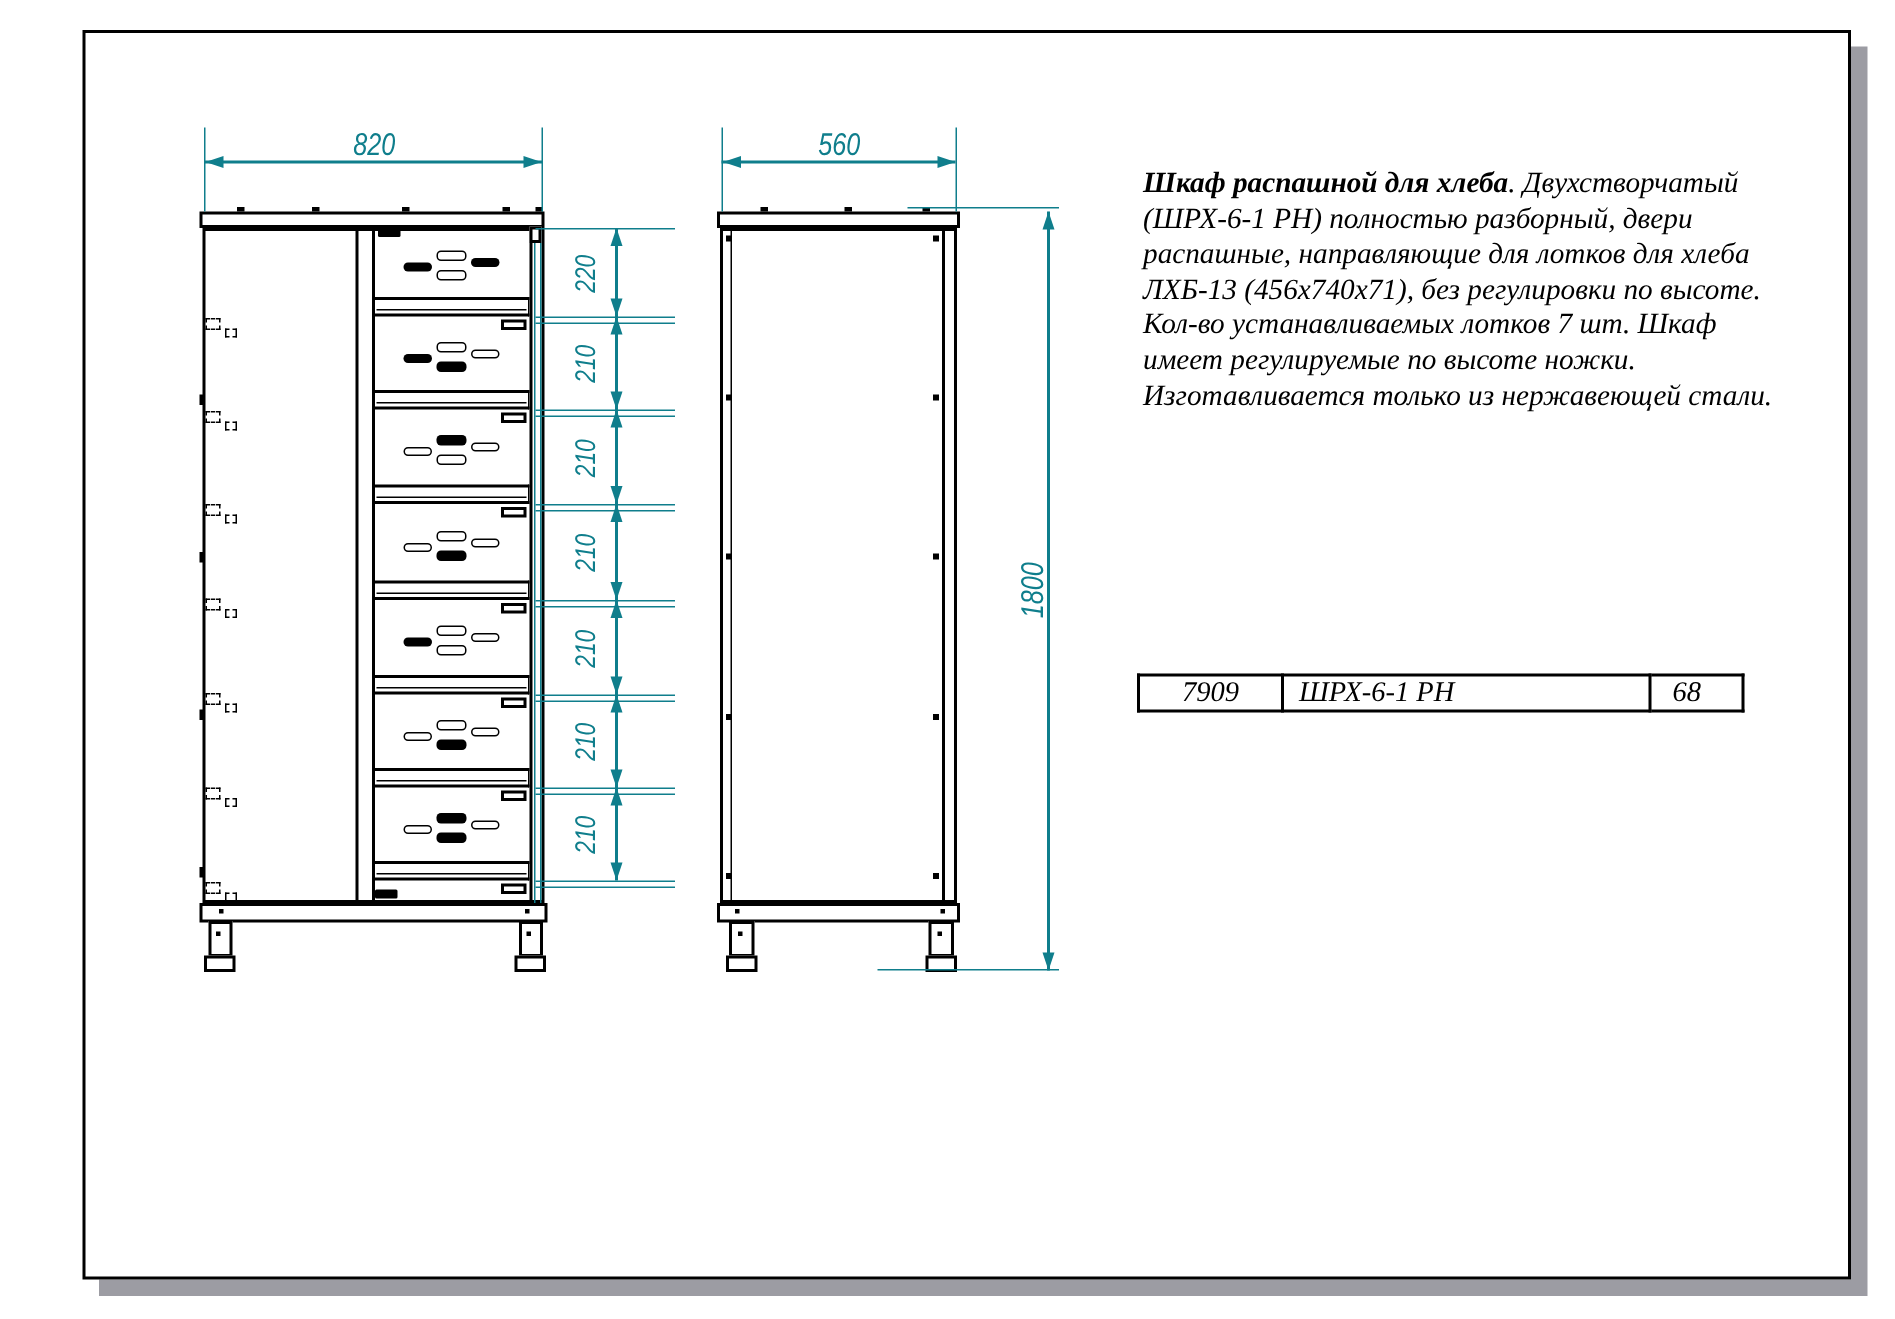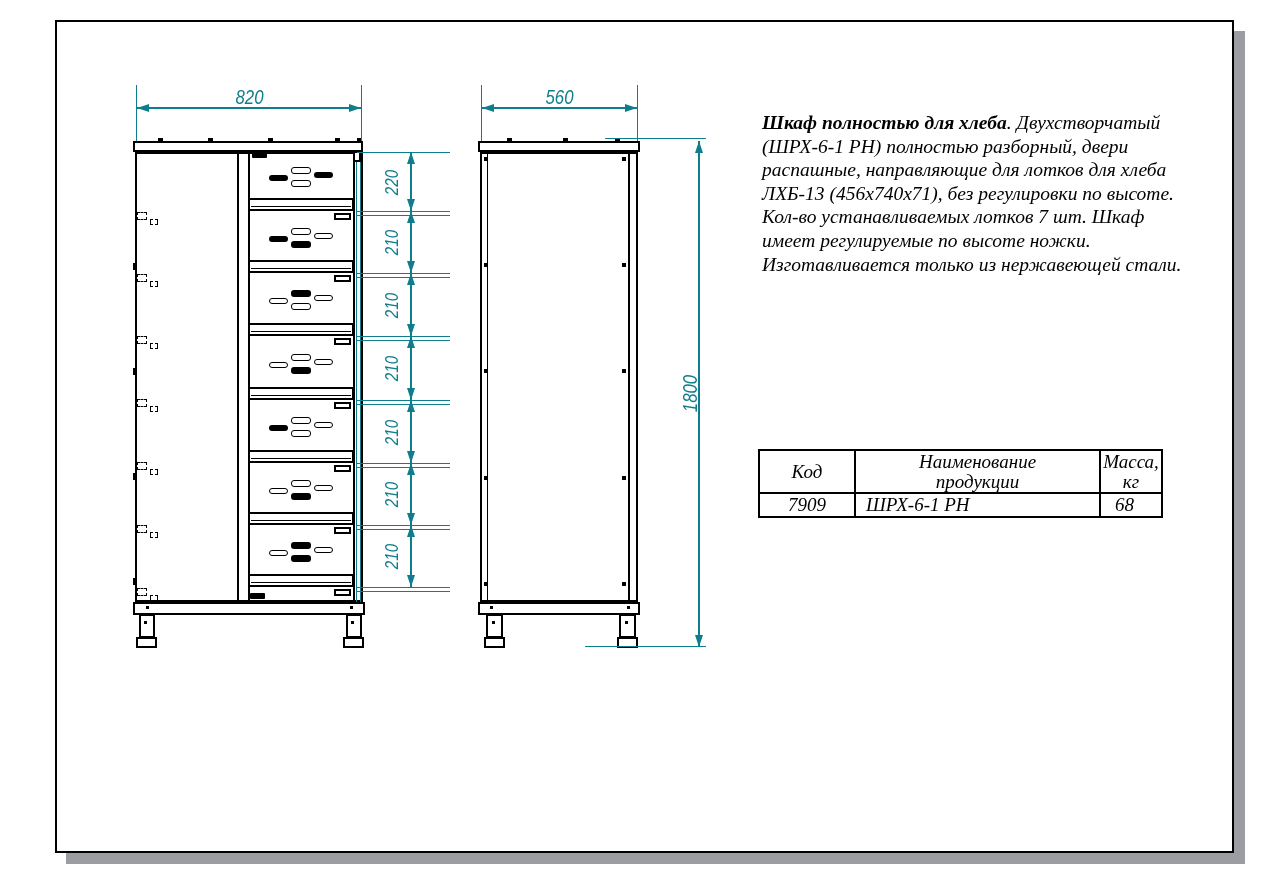--- a/index.html
+++ b/index.html
@@ -216,36 +216,29 @@
       <div class="dim-label rot" style="left: 361px; top: 484px; width: 60px; font-size: 19px;">210</div>
       <div class="abs" style="left: 407px; top: 525px; width: 0px; height: 0px; border-left: 4px solid transparent; border-right: 4px solid transparent; border-bottom: 12px solid rgb(15, 126, 140);"></div>
       <div class="abs" style="left: 407px; top: 575px; width: 0px; height: 0px; border-left: 4px solid transparent; border-right: 4px solid transparent; border-top: 12px solid rgb(15, 126, 140);"></div>
       <div class="dim-label rot" style="left: 361px; top: 546px; width: 60px; font-size: 19px;">210</div>
     </div>
 
   <div class="dim-label" style="left:136px;top:86px;width:227px;">820</div>
   <div class="dim-label" style="left:481px;top:86px;width:157px;">560</div>
   <div class="dim-label rot" style="left:662px;top:383px;width:54px;">1800</div>
 
-  <div class="desc"><b>Шкаф полностью для хлеба</b><span>. Двухстворчатый (ШРХ-6-1 РН) полностью разборный, двери распашные, направляющие для лотков для хлеба ЛХБ-13 (456х740х71), без регулировки по высоте. Кол-во устанавливаемых лотков 7 шт. Шкаф имеет регулируемые по высоте ножки. Изготавливается только из нержавеющей стали.</span></div>
+  <div class="desc"><b>Шкаф распашной для хлеба</b><span>. Двухстворчатый (ШРХ-6-1 РН) полностью разборный, двери распашные, направляющие для лотков для хлеба ЛХБ-13 (456х740х71), без регулировки по высоте. Кол-во устанавливаемых лотков 7 шт. Шкаф имеет регулируемые по высоте ножки. Изготавливается только из нержавеющей стали.</span></div>
 
   <table class="ptable">
     <colgroup>
         <col style="width:96px">
         <col style="width:245px">
         <col style="width:62px">
       </colgroup>
     <tbody>
-        <tr style="height:43px">
-      <td>Код</td>
-      <td>Наименование
-продукции</td>
-      <td>Масса,
-кг</td>
-    </tr>
     <tr style="height:24px">
       <td>7909</td>
       <td class="name-cell">ШРХ-6-1 РН</td>
       <td class="mass-cell-val">68</td>
     </tr>
   </tbody>
     </table>
 </div>
 
 </body></html>

